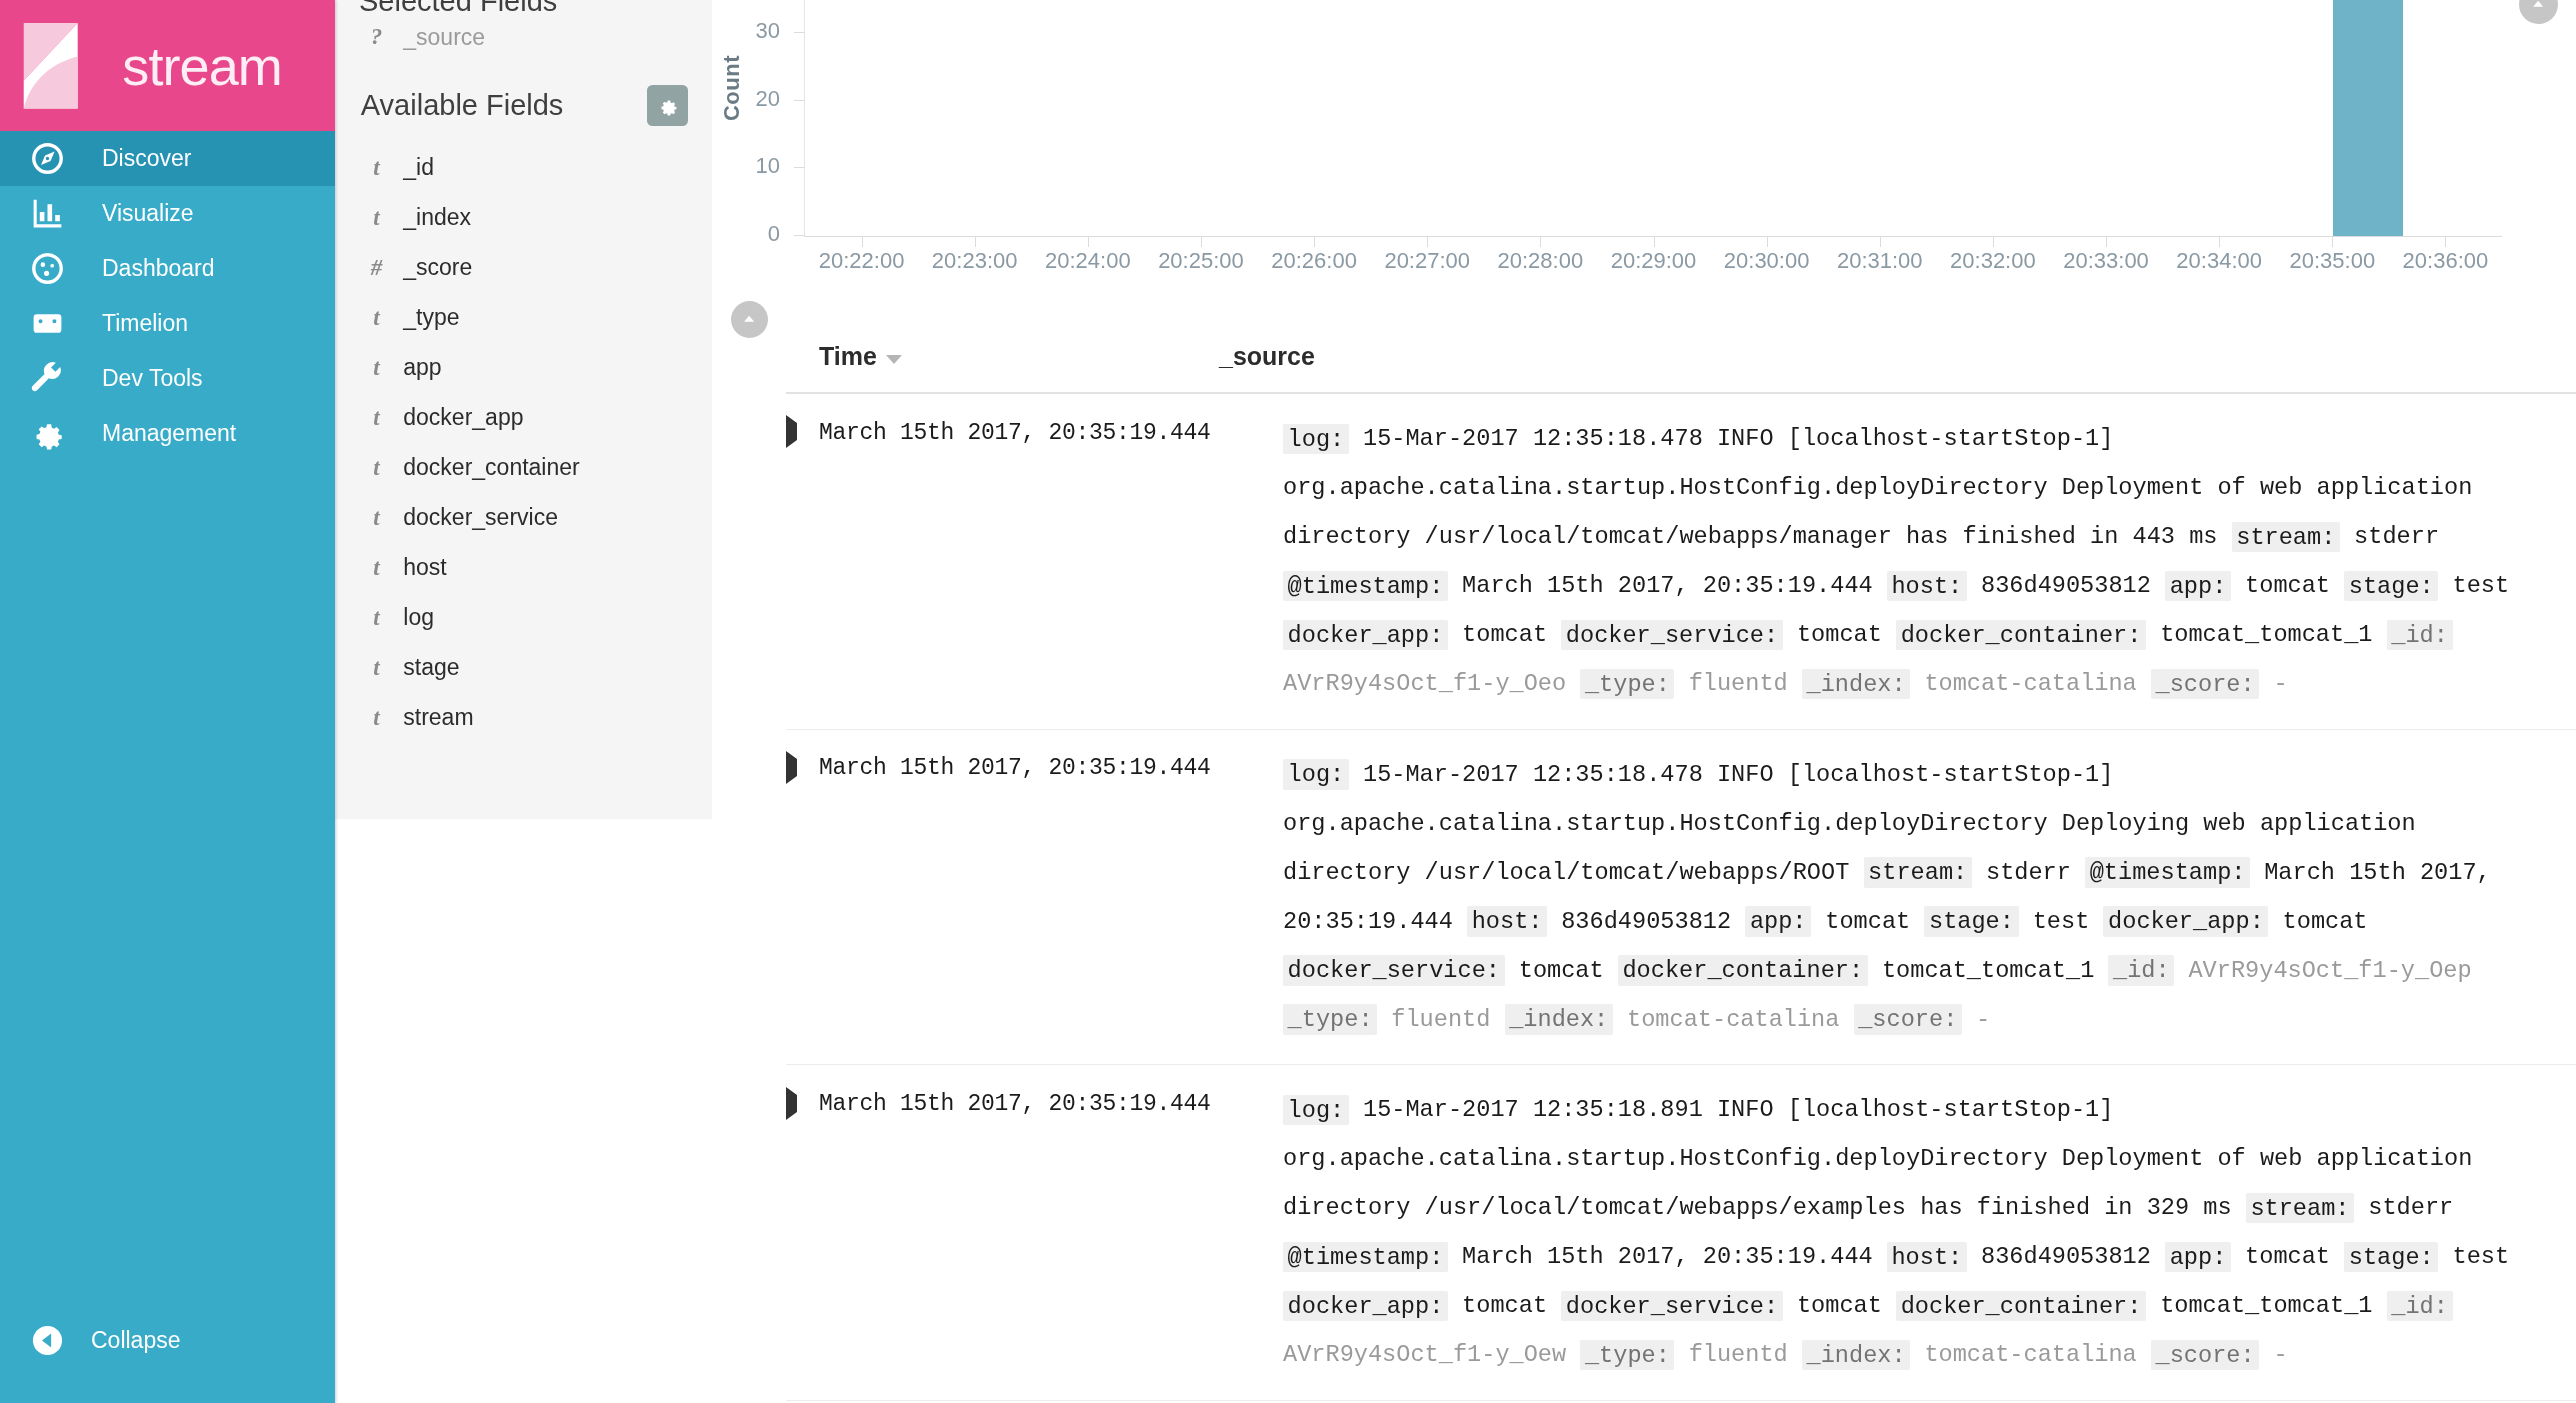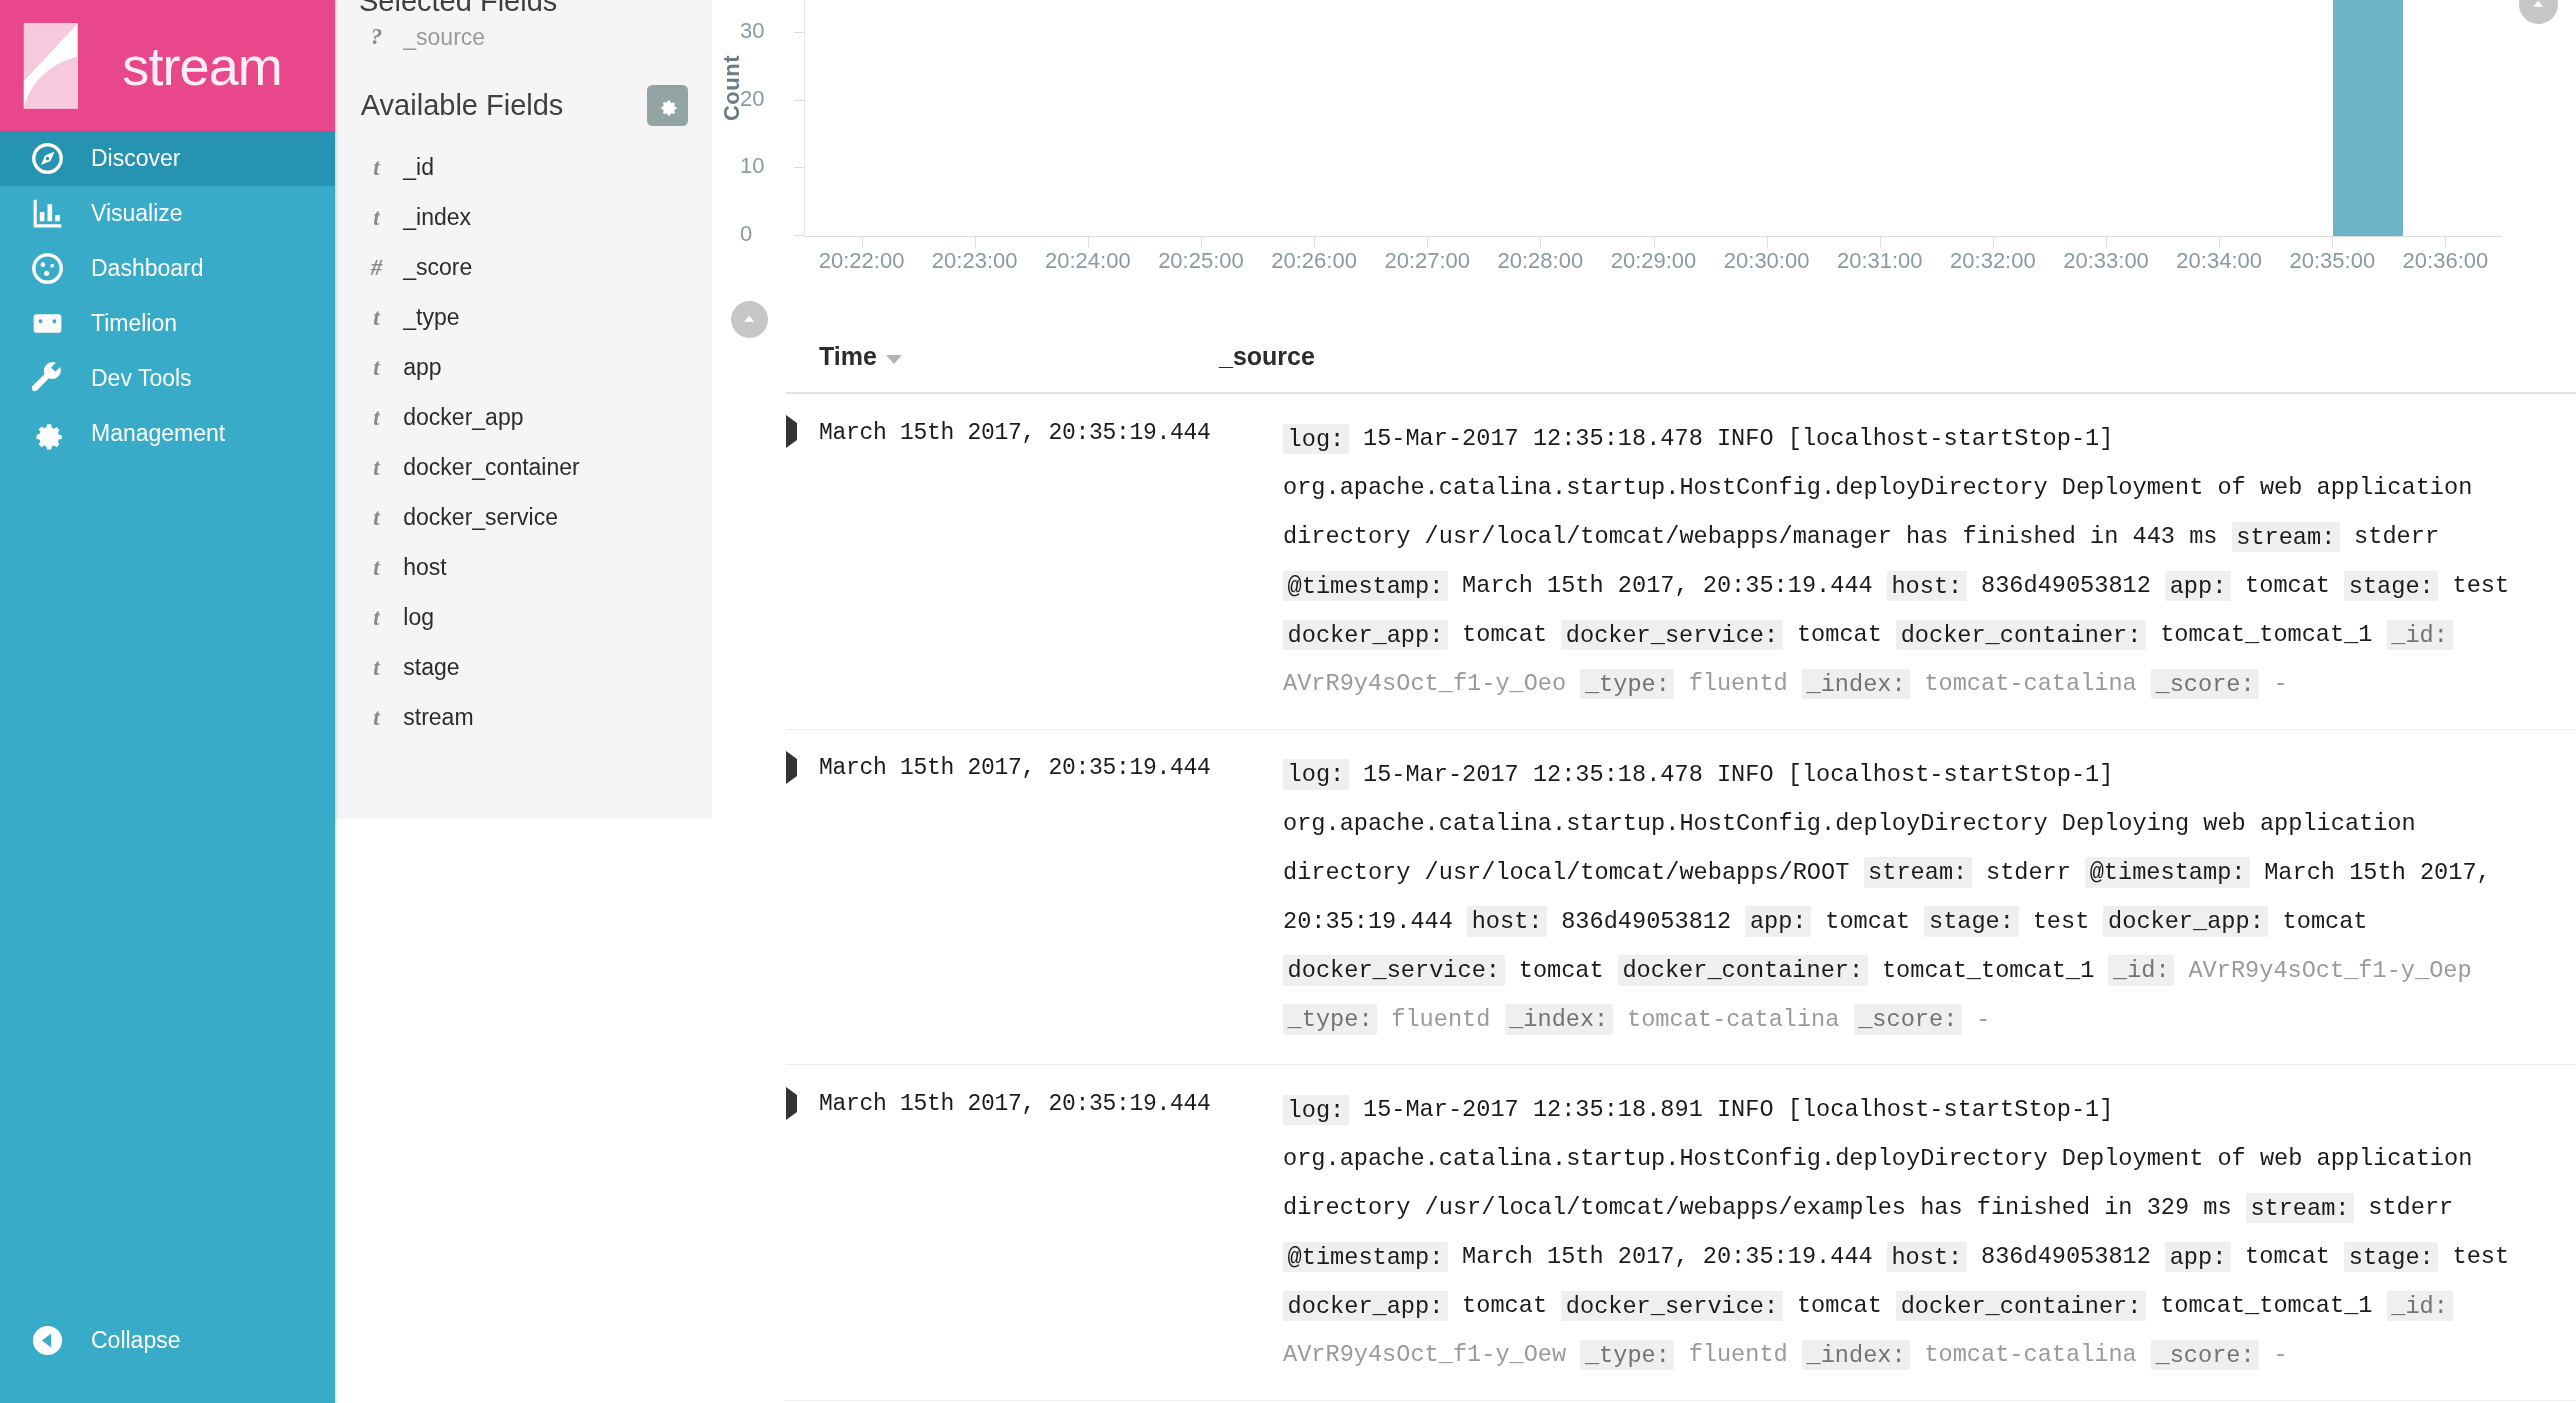--- a/index.html
+++ b/index.html
@@ -25,21 +25,21 @@
     height: 131px; background: #e8488b;
     display: flex; align-items: center; padding-left: 20.3px; gap: 22px;
   }
   .k-mark { width: 80px; height: 85px; flex: 0 0 80px; }
   .k-word {
     color: #fdeef5; font-size: 54px; font-weight: 400; letter-spacing: -0.9px;
     line-height: 1;
   }
   .nav-items { display: flex; flex-direction: column; }
   .nav-item {
-    height: 55px; display: flex; align-items: center; gap: 24px;
+    height: 55px; display: flex; align-items: center; gap: 35px;
     padding-left: 28px; color: #ffffff; font-size: 23px;
   }
   .nav-item.active { background: #2693b3; }
   .nav-ico { width: 39px; height: 39px; flex: 0 0 39px; display: flex; align-items: center; justify-content: center; }
   .nav-ico svg { width: 37px; height: 37px; fill: #ffffff; }
   .nav-collapse {
     position: absolute; left: 0; bottom: 44px;
     display: flex; align-items: center; gap: 24px; padding-left: 28px;
     color: #ffffff; font-size: 23px;
   }
@@ -104,22 +104,22 @@
   }
   .top-collapse svg { width: 20.3px; height: 20.3px; fill: #ffffff; }
 
   .ylabel {
     position: absolute; left: 7.4px; top: 55px;
     font-size: 22px; font-weight: bold; color: #6a7b85;
     writing-mode: vertical-rl; transform: rotate(180deg);
     letter-spacing: 0.5px;
   }
   .ytick {
-    position: absolute; right: 0; font-size: 22px; color: #8a99a3;
-    text-align: left; width: 52px;
+    position: absolute; right: 12px; font-size: 22px; color: #8a99a3;
+    text-align: right; width: 52px;
   }
   .ytick-col { position: absolute; left: 28px; top: 0; width: 52px; height: 237px; }
   .plot {
     position: absolute; left: 92px; right: 74px; top: 0; height: 237px;
     border-left: 1.8px solid #e6e6e6;
     border-bottom: 1.8px solid #dcdcdc;
   }
   .gridtick {
     position: absolute; bottom: -11px; width: 0.9px; height: 11px; background: #dcdcdc;
   }

